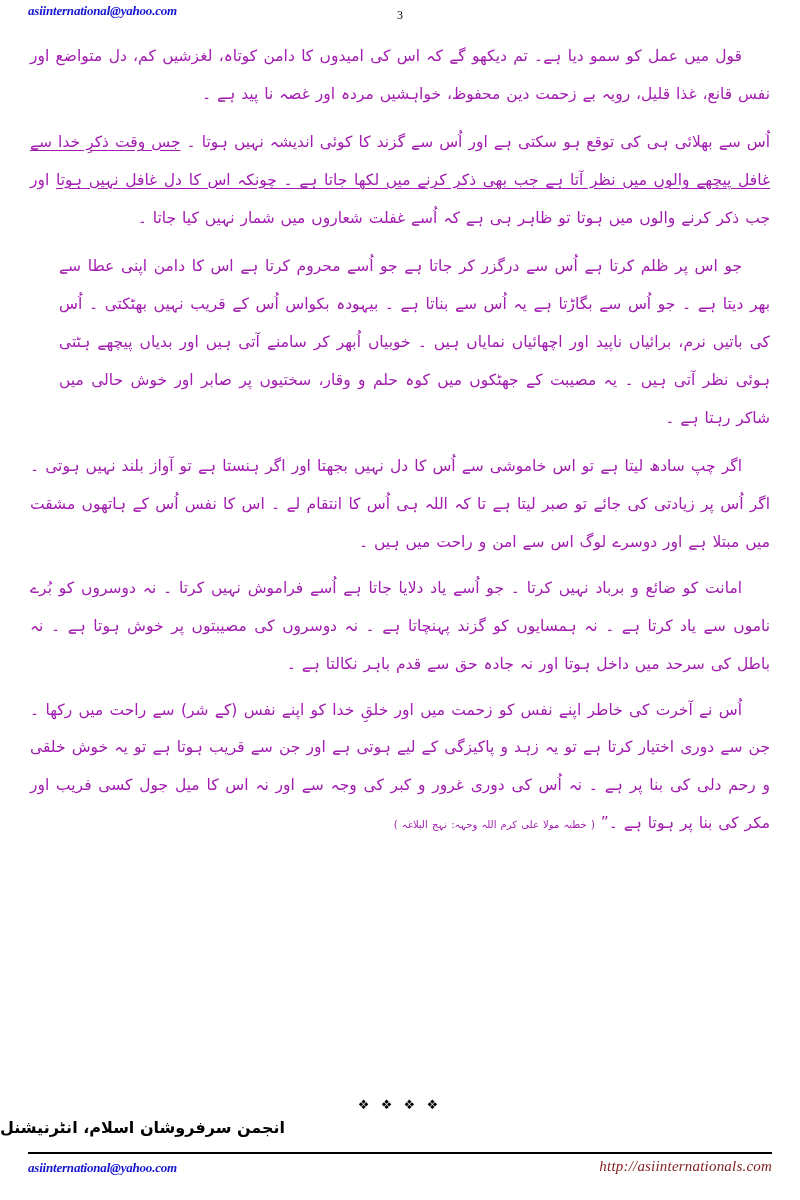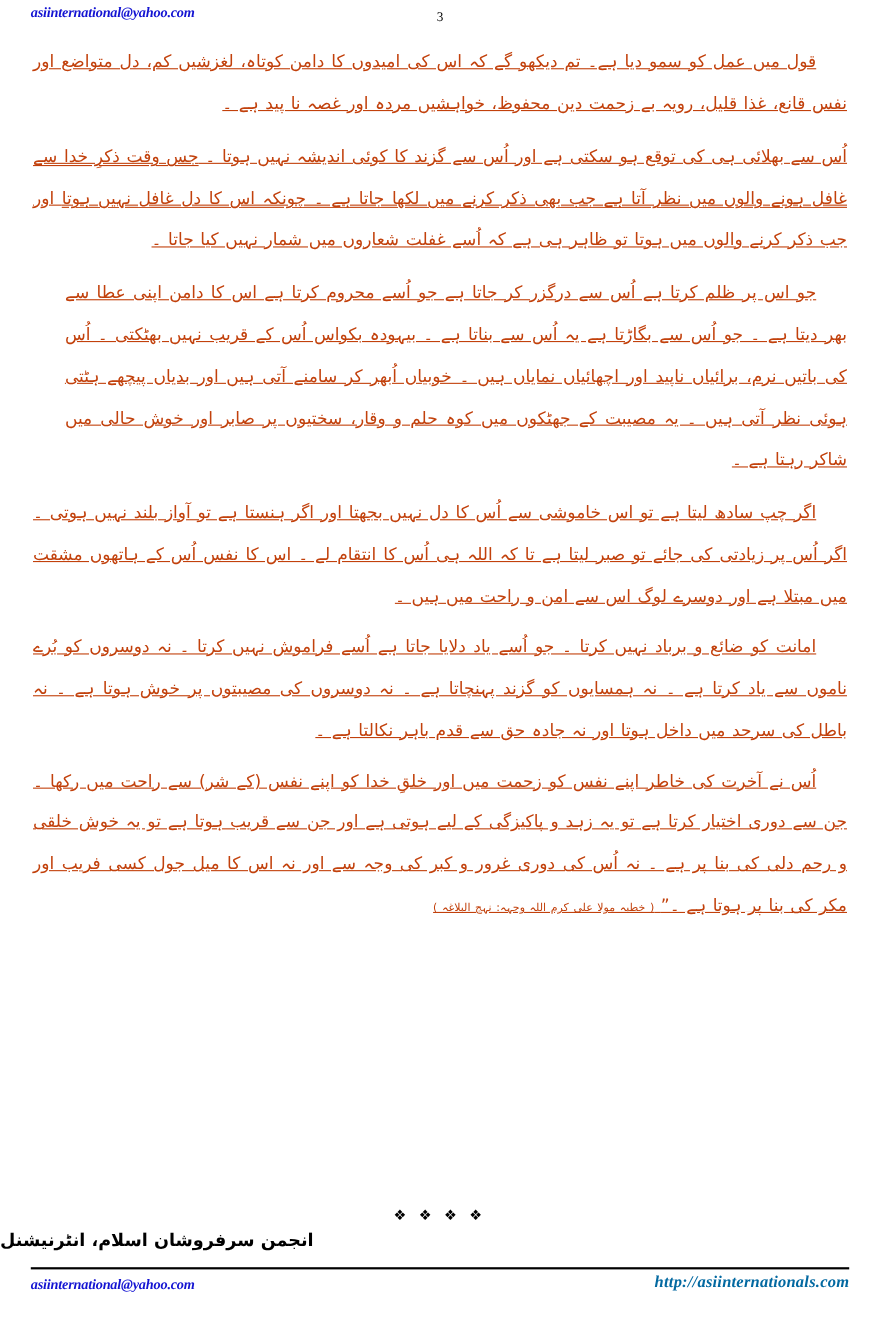--- a/index.html
+++ b/index.html
@@ -50,27 +50,26 @@
     direction:rtl;
     text-align:justify;
     text-align-last:right;
   }
   .para{
     direction:rtl;
     unicode-bidi:isolate;
     font-family:"DejaVu Sans", "Liberation Sans", sans-serif;
     font-size:15.5px;
     line-height:2.45;
-    color:#c2410c;
+    color:#a21caf;
     text-align:justify;
     text-align-last:right;
     margin:0 0 6px 0;
     text-indent:28px;
     word-spacing:1px;
-    text-decoration:underline;
   }
   .para.noindent{text-indent:0;}
   .para u{text-decoration:underline;text-underline-offset:3px;}
 
   
   .p1{margin-bottom:10px;}
   .p2{margin-bottom:10px;}
   .p3{margin-bottom:10px;margin-left:29px;}
   .p4{margin-bottom:8px;}
   .p5{margin-bottom:8px;}
@@ -125,45 +124,45 @@
     font-family:"Liberation Serif", serif;
     font-style:italic;
     font-weight:bold;
     font-size:13px;
     letter-spacing:-0.2px;
     white-space:nowrap;
   }
   .ft-url{
     position:absolute;
     right:0;top:0px;
-    color:#0369a1;
+    color:#7f1d1d;
     font-family:"Liberation Serif", serif;
     font-style:italic;
-    font-weight:bold;
+    font-weight:normal;
     font-size:15px;
     letter-spacing:0.2px;
     white-space:nowrap;
   }
 </style>
 </head>
 <body>
 
 <div class="page">
 
   <div class="header">
     <div class="hdr-email">asiinternational@yahoo.com</div>
     <div class="hdr-pageno">3</div>
   </div>
 
   <div class="body-area">
 
     <p class="para p1">قول میں عمل کو سمو دیا ہے۔ تم دیکھو گے کہ اس کی امیدوں کا دامن کوتاہ، لغزشیں کم، دل متواضع اور نفس قانع، غذا قلیل، رویہ بے زحمت دین محفوظ، خواہشیں مردہ اور غصہ نا پید ہے ۔</p>
 
     <p class="para p2 noindent">
-      <span>اُس سے بھلائی ہی کی توقع ہو سکتی ہے اور اُس سے گزند کا کوئی اندیشہ نہیں ہوتا ۔ </span><u>جس وقت ذکرِ خدا سے غافل ہونے والوں میں نظر آتا ہے جب بھی ذکر کرنے میں لکھا جاتا ہے ۔ چونکہ اس کا دل غافل نہیں ہوتا</u><span> اور جب ذکر کرنے والوں میں ہوتا تو ظاہر ہی ہے کہ اُسے غفلت شعاروں میں شمار نہیں کیا جاتا ۔</span>
+      <span>اُس سے بھلائی ہی کی توقع ہو سکتی ہے اور اُس سے گزند کا کوئی اندیشہ نہیں ہوتا ۔ </span><u>جس وقت ذکرِ خدا سے غافل پیچھے والوں میں نظر آتا ہے جب بھی ذکر کرنے میں لکھا جاتا ہے ۔ چونکہ اس کا دل غافل نہیں ہوتا</u><span> اور جب ذکر کرنے والوں میں ہوتا تو ظاہر ہی ہے کہ اُسے غفلت شعاروں میں شمار نہیں کیا جاتا ۔</span>
     </p>
 
     <p class="para p3">جو اس پر ظلم کرتا ہے اُس سے درگزر کر جاتا ہے جو اُسے محروم کرتا ہے اس کا دامن اپنی عطا سے بھر دیتا ہے ۔ جو اُس سے بگاڑتا ہے یہ اُس سے بناتا ہے ۔ بیہودہ بکواس اُس کے قریب نہیں بھٹکتی ۔ اُس کی باتیں نرم، برائیاں ناپید اور اچھائیاں نمایاں ہیں ۔ خوبیاں اُبھر کر سامنے آتی ہیں اور بدیاں پیچھے ہٹتی ہوئی نظر آتی ہیں ۔ یہ مصیبت کے جھٹکوں میں کوہ حلم و وقار، سختیوں پر صابر اور خوش حالی میں شاکر رہتا ہے ۔</p>
 
 
     <p class="para p6">اگر چپ سادھ لیتا ہے تو اس خاموشی سے اُس کا دل نہیں بجھتا اور اگر ہنستا ہے تو آواز بلند نہیں ہوتی ۔ اگر اُس پر زیادتی کی جائے تو صبر لیتا ہے تا کہ اللہ ہی اُس کا انتقام لے ۔ اس کا نفس اُس کے ہاتھوں مشقت میں مبتلا ہے اور دوسرے لوگ اس سے امن و راحت میں ہیں ۔</p>
 
     <p class="para p5">امانت کو ضائع و برباد نہیں کرتا ۔ جو اُسے یاد دلایا جاتا ہے اُسے فراموش نہیں کرتا ۔ نہ دوسروں کو بُرے ناموں سے یاد کرتا ہے ۔ نہ ہمسایوں کو گزند پہنچاتا ہے ۔ نہ دوسروں کی مصیبتوں پر خوش ہوتا ہے ۔ نہ باطل کی سرحد میں داخل ہوتا اور نہ جادہ حق سے قدم باہر نکالتا ہے ۔</p>
 
     <p class="para p7">

